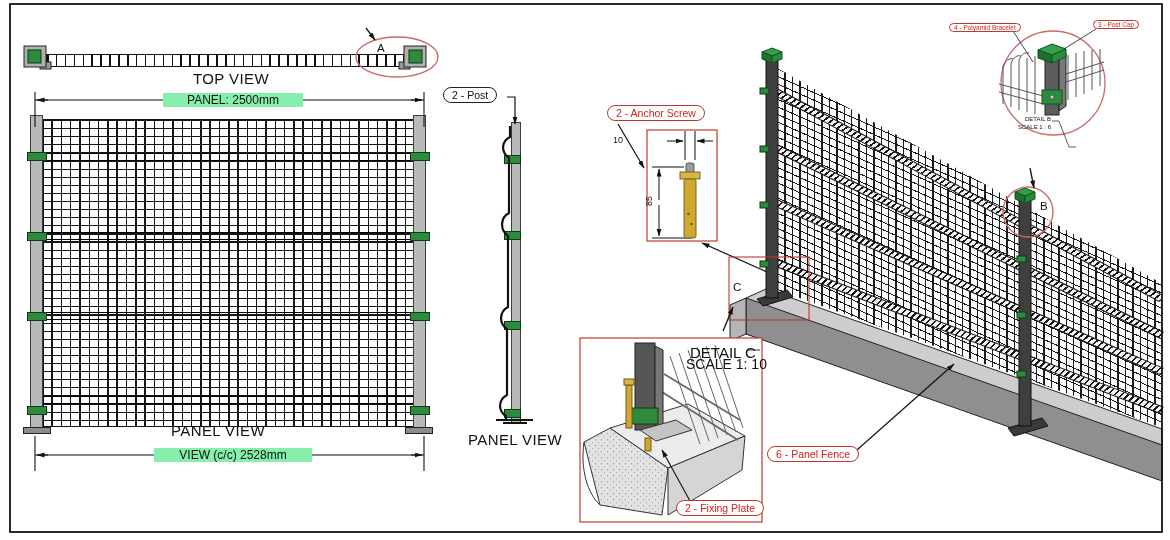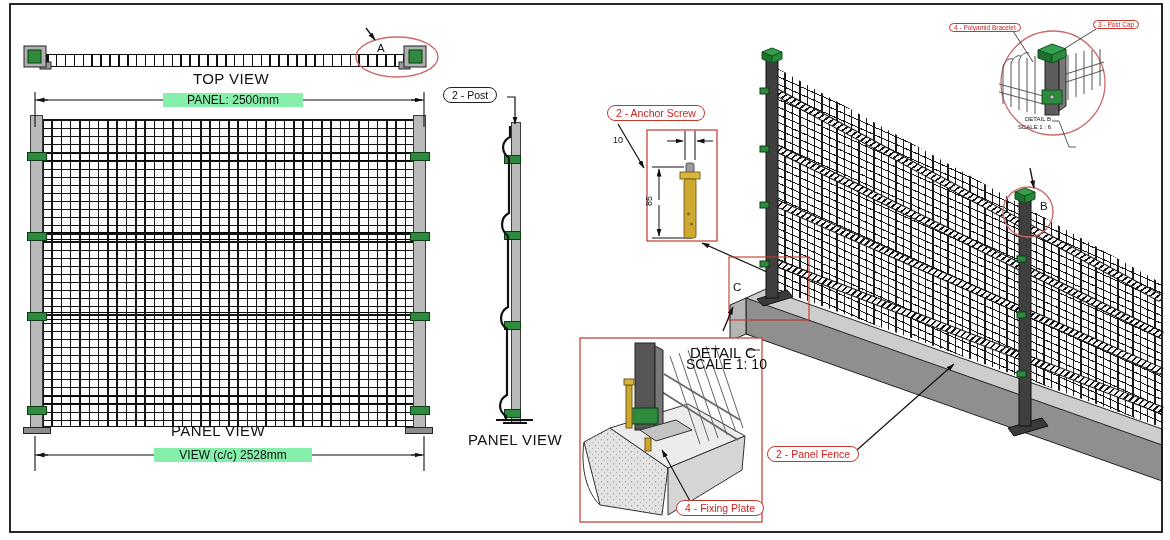--- a/index.html
+++ b/index.html
@@ -247,18 +247,18 @@
   <div class="lbl dimsm" style="left:613px;top:135px;z-index:5">10</div>
   <div class="lbl dimsm" style="left:644px;top:196px;transform:rotate(-90deg);z-index:5">85</div>
 
   <div class="lbl" style="left:690px;top:344px;width:57px;text-align:right;font-size:15px;z-index:5">DETAIL  C</div>
   <div class="lbl" style="left:686px;top:356px;width:61px;text-align:left;font-size:14px;z-index:5">SCALE 1: 10</div>
   <div class="lbl" style="left:1015px;top:116px;width:36px;text-align:right;font-size:6px;z-index:5">DETAIL  B</div>
   <div class="lbl" style="left:1013px;top:124px;width:38px;text-align:right;font-size:6px;z-index:5">SCALE 1 : 6</div>
 
   <div class="callout dark" style="left:443px;top:87px">2 - Post</div>
   <div class="callout" style="left:607px;top:105px">2 - Anchor Screw</div>
-  <div class="callout" style="left:767px;top:446px">2 - Panel Fence</div>
-  <div class="callout" style="left:676px;top:500px">4 - Fixing Plate</div>
+  <div class="callout" style="left:767px;top:446px">6 - Panel Fence</div>
+  <div class="callout" style="left:676px;top:500px">2 - Fixing Plate</div>
   <div class="callout small" style="left:949px;top:23px">4 - Polyamid Bracelet</div>
   <div class="callout small" style="left:1093px;top:20px">3 - Post Cap</div>
 
 </div>
 
 </body></html>

